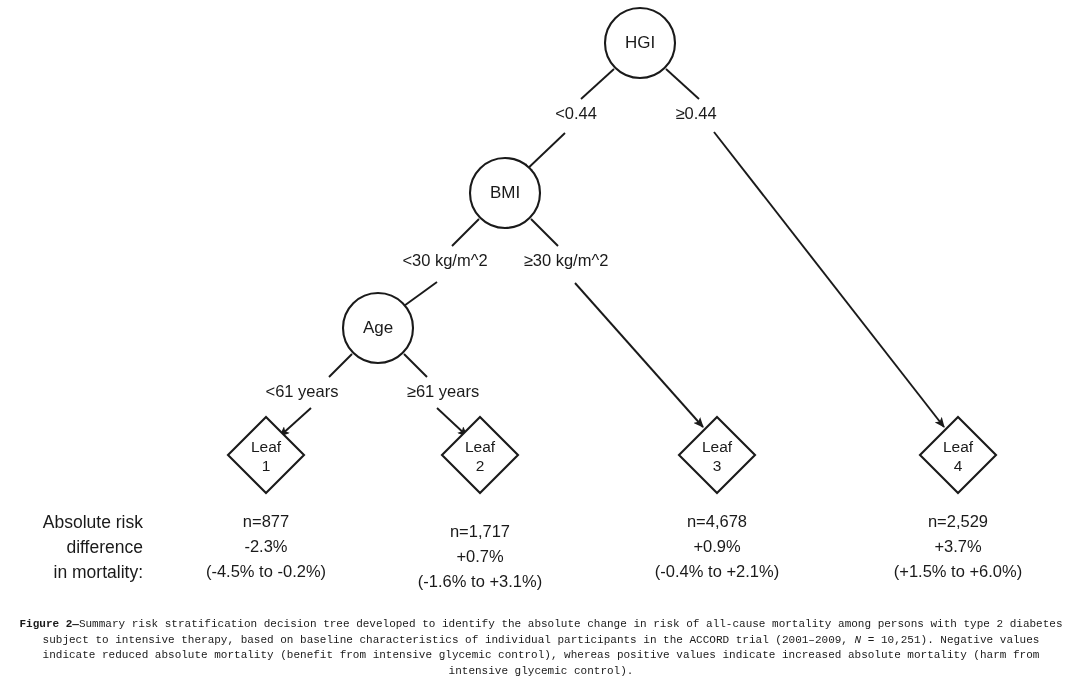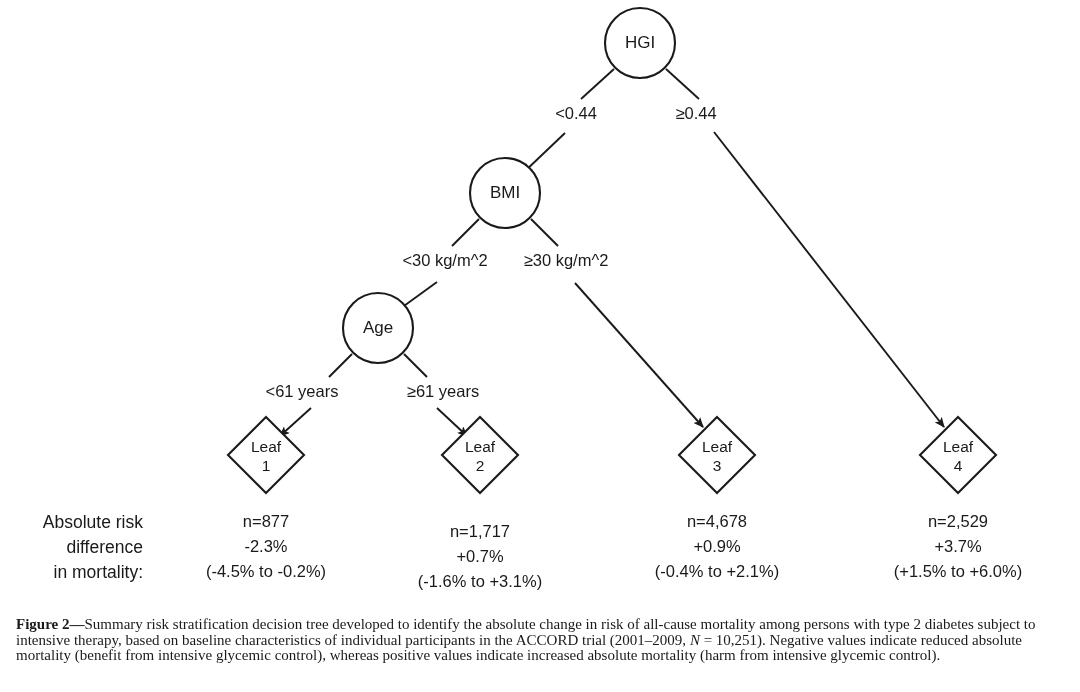--- a/index.html
+++ b/index.html
@@ -70,25 +70,25 @@
     font-size: 17.5px;
     text-anchor: end;
   }
 
   
   #caption {
     position: absolute;
     left: 16px;
     top: 617px;
     width: 1050px;
-    font-family: Liberation Serif, serif;
-    font-size: 15px;
+    font-family: Liberation Mono, monospace;
+    font-size: 11px;
     line-height: 15.6px;
     color: #1a1a1a;
-    text-align: left;
+    text-align: center;
   }
   #caption b { font-weight: bold; }
   #caption i { font-style: italic; }
 </style>
 </head>
 <body>
 
 <div id="figure-root">
 
   <svg id="tree-canvas" viewBox="0 0 1080 600">

